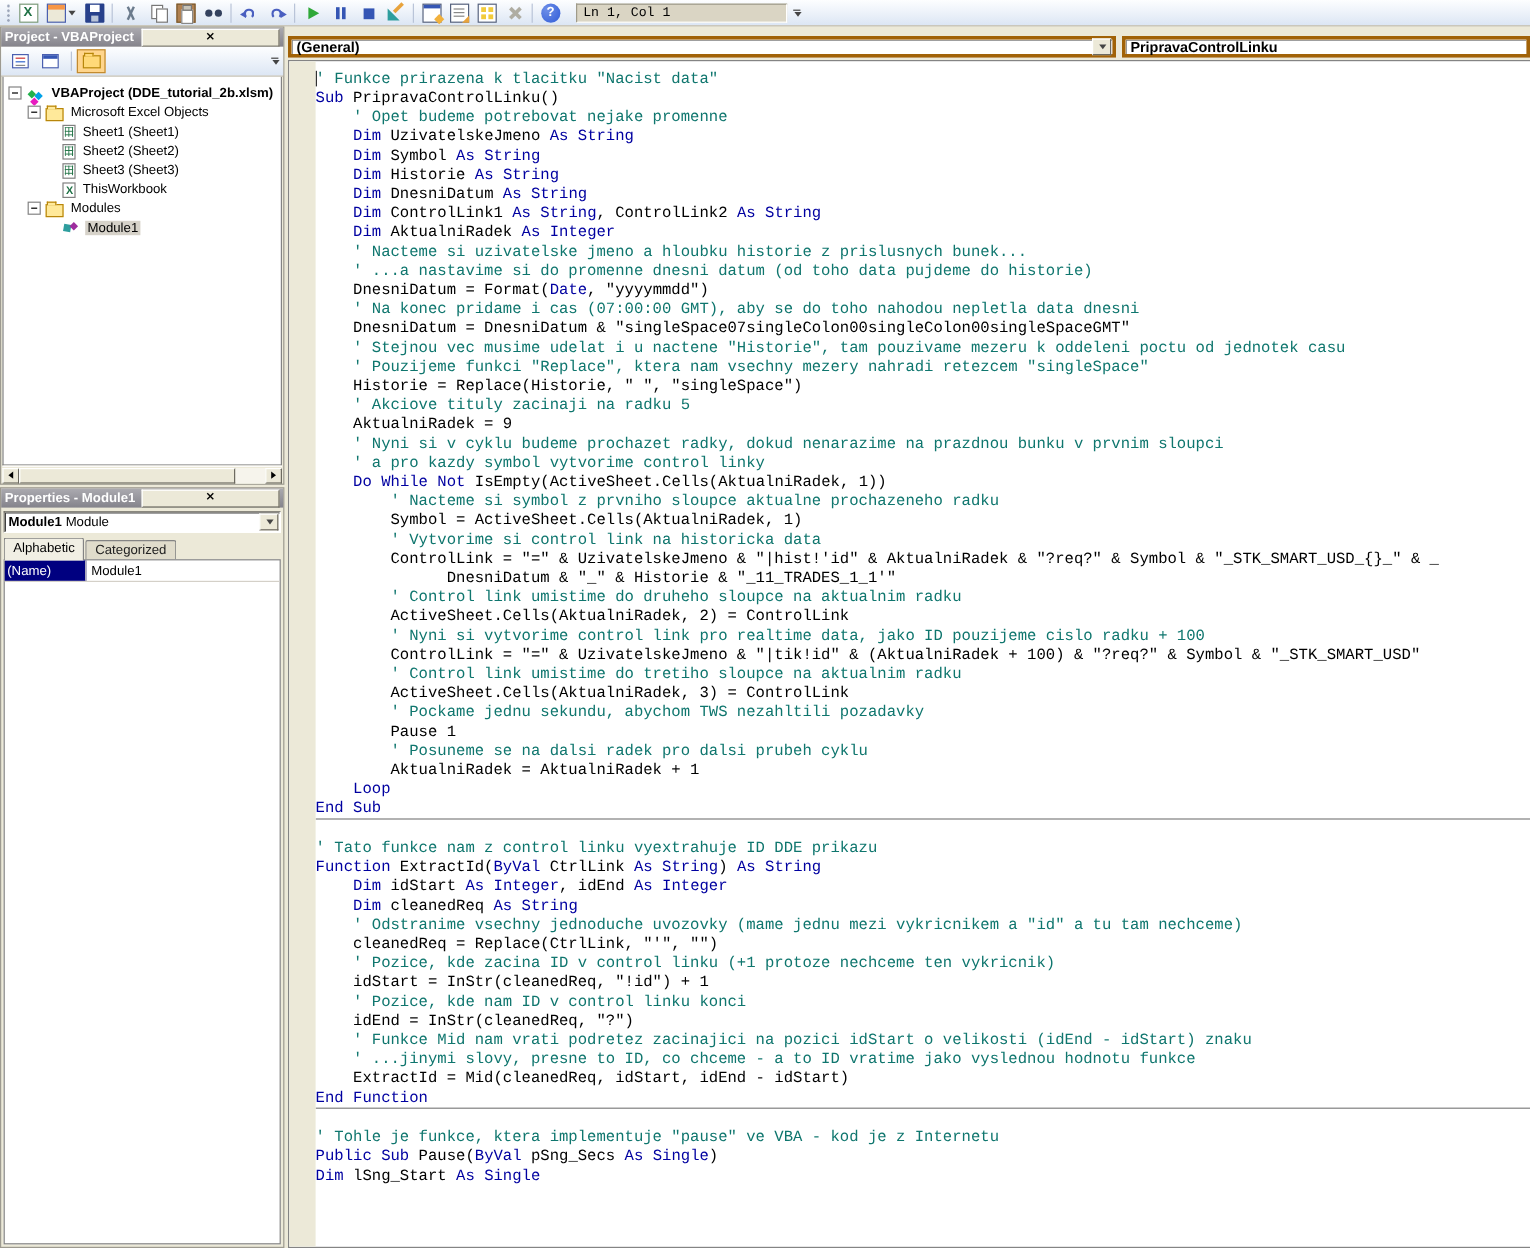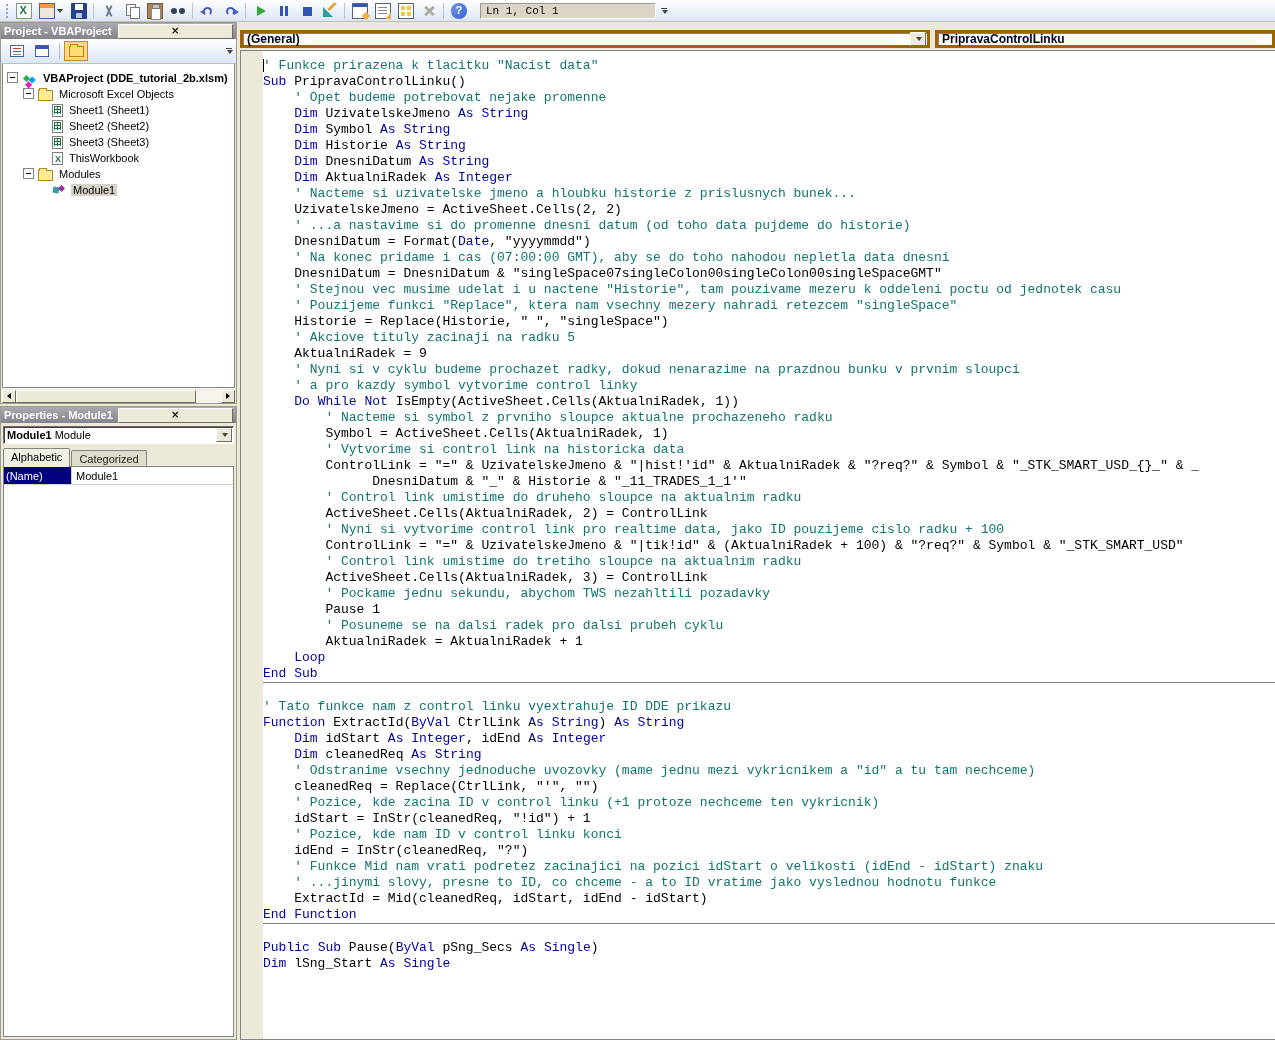--- a/index.html
+++ b/index.html
@@ -337,23 +337,23 @@
   <div class="code-pane">
     <div class="margin-bar"></div>
     <div class="code-text" id="code-text">
         <div class="code-line"><span class="caret"></span><span class="cmt">' Funkce prirazena k tlacitku "Nacist data"</span></div>
         <div class="code-line"><span class="kw">Sub</span> PripravaControlLinku()</div>
         <div class="code-line"><span class="cmt">    ' Opet budeme potrebovat nejake promenne</span></div>
         <div class="code-line">    <span class="kw">Dim</span> UzivatelskeJmeno <span class="kw">As</span> <span class="kw">String</span></div>
         <div class="code-line">    <span class="kw">Dim</span> Symbol <span class="kw">As</span> <span class="kw">String</span></div>
         <div class="code-line">    <span class="kw">Dim</span> Historie <span class="kw">As</span> <span class="kw">String</span></div>
         <div class="code-line">    <span class="kw">Dim</span> DnesniDatum <span class="kw">As</span> <span class="kw">String</span></div>
+        <div class="code-line">    <span class="kw">Dim</span> ControlLink1 <span class="kw">As</span> <span class="kw">String</span>, ControlLink2 <span class="kw">As</span> <span class="kw">String</span></div>
         <div class="code-line">    <span class="kw">Dim</span> AktualniRadek <span class="kw">As</span> <span class="kw">Integer</span></div>
         <div class="code-line"><span class="cmt">    ' Nacteme si uzivatelske jmeno a hloubku historie z prislusnych bunek...</span></div>
-        <div class="code-line">    UzivatelskeJmeno = ActiveSheet.Cells(2, 2)</div>
         <div class="code-line"><span class="cmt">    ' ...a nastavime si do promenne dnesni datum (od toho data pujdeme do historie)</span></div>
         <div class="code-line">    DnesniDatum = Format(<span class="kw">Date</span>, "yyyymmdd")</div>
         <div class="code-line"><span class="cmt">    ' Na konec pridame i cas (07:00:00 GMT), aby se do toho nahodou nepletla data dnesni</span></div>
         <div class="code-line">    DnesniDatum = DnesniDatum &amp; "singleSpace07singleColon00singleColon00singleSpaceGMT"</div>
         <div class="code-line"><span class="cmt">    ' Stejnou vec musime udelat i u nactene "Historie", tam pouzivame mezeru k oddeleni poctu od jednotek casu</span></div>
         <div class="code-line"><span class="cmt">    ' Pouzijeme funkci "Replace", ktera nam vsechny mezery nahradi retezcem "singleSpace"</span></div>
         <div class="code-line">    Historie = Replace(Historie, " ", "singleSpace")</div>
         <div class="code-line"><span class="cmt">    ' Akciove tituly zacinaji na radku 5</span></div>
         <div class="code-line">    AktualniRadek = 9</div>
         <div class="code-line"><span class="cmt">    ' Nyni si v cyklu budeme prochazet radky, dokud nenarazime na prazdnou bunku v prvnim sloupci</span></div>
@@ -385,17 +385,18 @@
         <div class="code-line">    cleanedReq = Replace(CtrlLink, "'", "")</div>
         <div class="code-line"><span class="cmt">    ' Pozice, kde zacina ID v control linku (+1 protoze nechceme ten vykricnik)</span></div>
         <div class="code-line">    idStart = InStr(cleanedReq, "!id") + 1</div>
         <div class="code-line"><span class="cmt">    ' Pozice, kde nam ID v control linku konci</span></div>
         <div class="code-line">    idEnd = InStr(cleanedReq, "?")</div>
         <div class="code-line"><span class="cmt">    ' Funkce Mid nam vrati podretez zacinajici na pozici idStart o velikosti (idEnd - idStart) znaku</span></div>
         <div class="code-line"><span class="cmt">    ' ...jinymi slovy, presne to ID, co chceme - a to ID vratime jako vyslednou hodnotu funkce</span></div>
         <div class="code-line">    ExtractId = Mid(cleanedReq, idStart, idEnd - idStart)</div>
         <div class="code-line sep"><span class="kw">End</span> <span class="kw">Function</span></div>
         <div class="code-line"></div>
+        <div class="code-line"><span class="cmt">' Tohle je funkce, ktera implementuje "pause" ve VBA - kod je z Internetu</span></div>
         <div class="code-line"><span class="kw">Public</span> <span class="kw">Sub</span> Pause(<span class="kw">ByVal</span> pSng_Secs <span class="kw">As</span> <span class="kw">Single</span>)</div>
         <div class="code-line"><span class="kw">Dim</span> lSng_Start <span class="kw">As</span> <span class="kw">Single</span></div>
       </div>
   </div>
 </div>
 
 </body></html>

